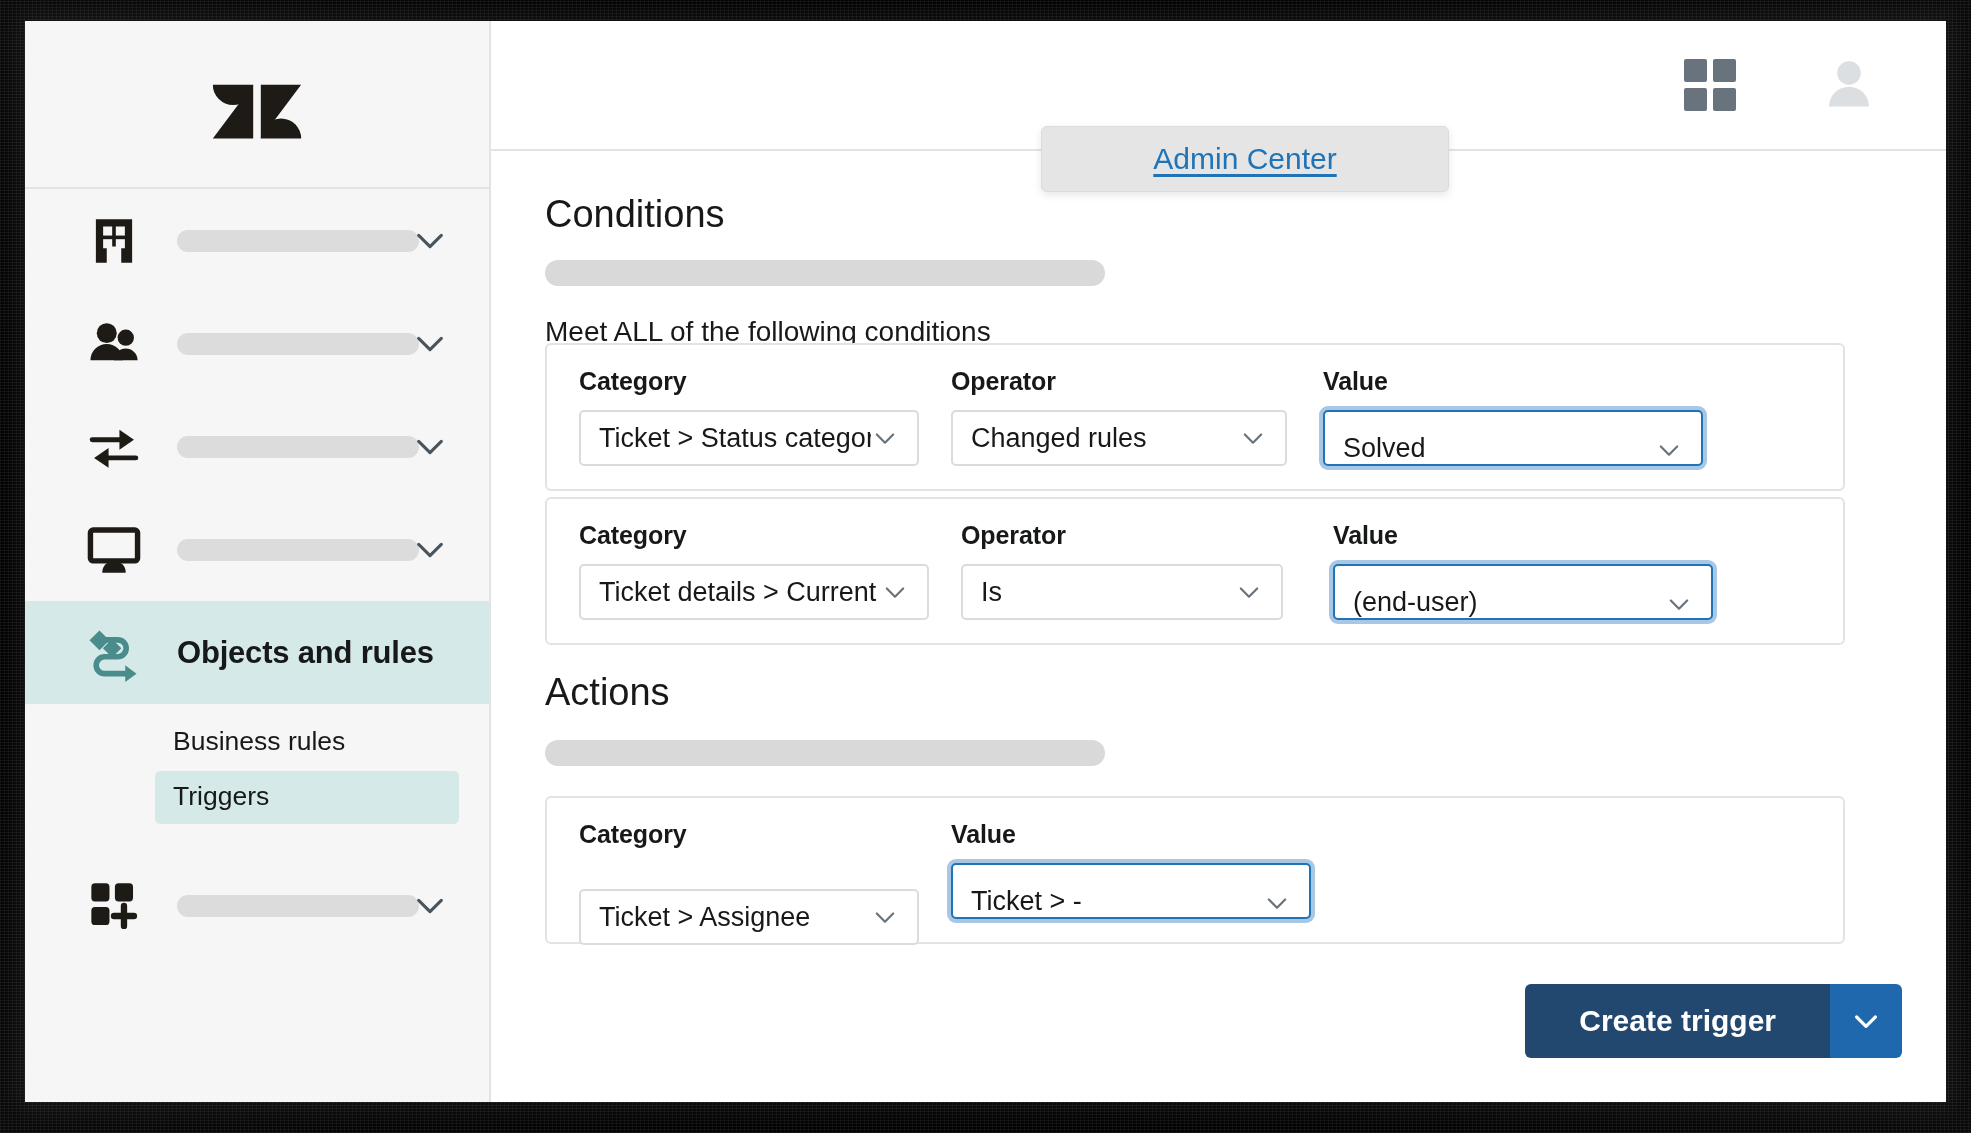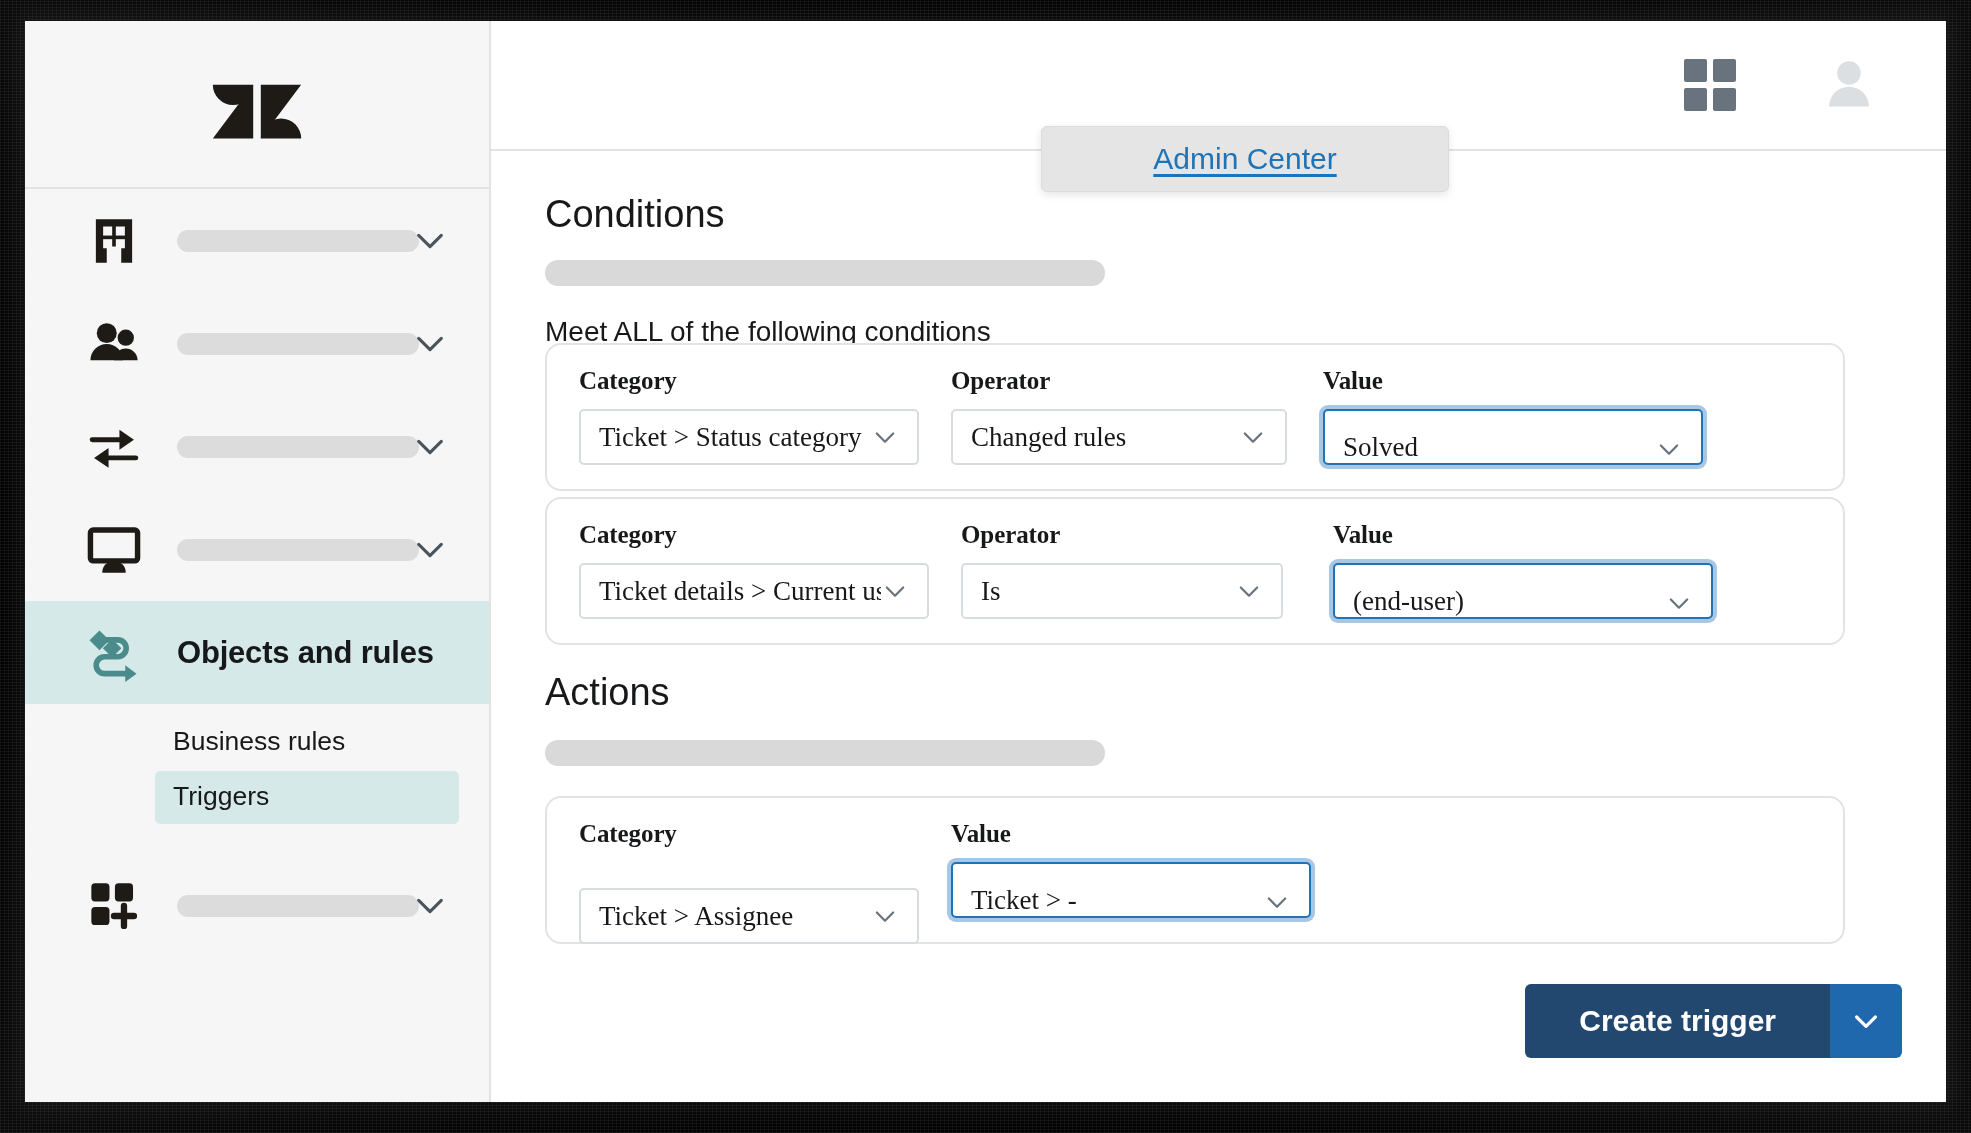--- a/index.html
+++ b/index.html
@@ -191,24 +191,23 @@
     height: 26px;
     background: #d9d9d9;
     border-radius: 13px;
   }
   .helper-text {
     font-size: 28px;
     color: #17181a;
   }
   .rule-card {
     border: 2px solid #e3e3e3;
-    border-radius: 16px;
+    border-radius: 6px;
     background: #fff;
     box-sizing: border-box;
-    font-family: Liberation Serif, serif;
   }
   .field-label {
     font-size: 25px;
     font-weight: bold;
     color: #17181a;
     margin-bottom: 14px;
     letter-spacing: -.1px;
   }
   .select {
     position: relative;

